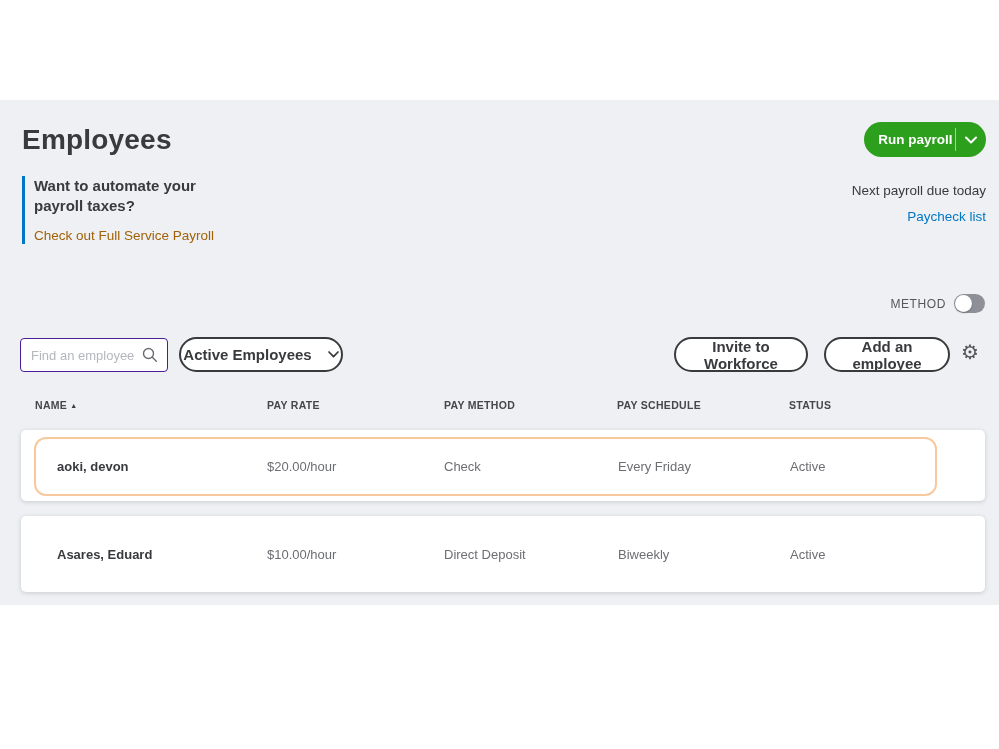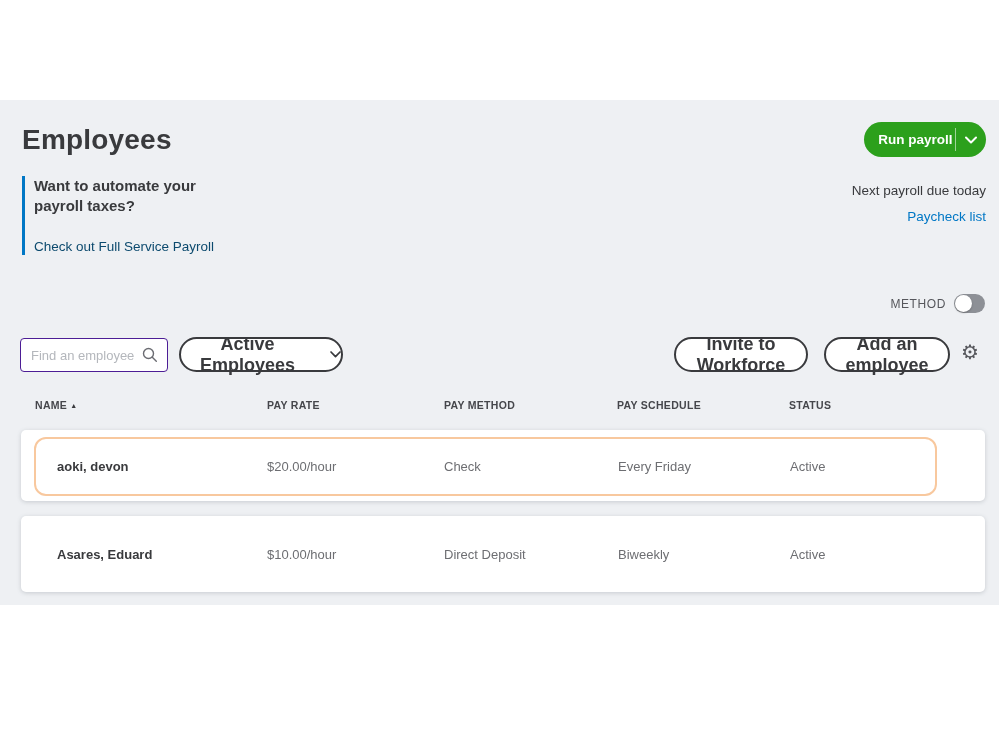--- a/index.html
+++ b/index.html
@@ -4,41 +4,41 @@
 <style>
   * { margin: 0; padding: 0; box-sizing: border-box; }
   html, body { width: 999px; height: 749px; background: #ffffff; font-family: "Liberation Sans", sans-serif; overflow: hidden; }
   .stage { position: relative; width: 999px; height: 749px; background: #ffffff; }
   .content-bg { position: absolute; left: 0; top: 100px; width: 999px; height: 505px; background: #eef0f3; }
 
   .page-title { position: absolute; left: 22px; top: 124px; font-size: 28px; font-weight: 600; color: #393a3d; letter-spacing: 0.2px; }
 
   .callout { position: absolute; left: 22px; top: 176px; width: 232px; border-left: 3px solid #0077c5; padding-left: 9px; }
   .callout-text { font-size: 15px; font-weight: 700; color: #393a3d; line-height: 20px; width: 205px; }
-  .callout-link { display: inline-block; margin-top: 23px; font-size: 13.5px; color: #0c4a6e; text-decoration: none; cursor: pointer; }
+  .callout-link { display: inline-block; margin-top: 12px; font-size: 13.5px; color: #a16207; text-decoration: none; cursor: pointer; }
 
   .run-payroll { position: absolute; left: 864px; top: 122px; width: 122px; height: 35px; background: #2ca01c; border: none; border-radius: 18px; display: flex; align-items: center; cursor: pointer; padding: 0; }
   .run-payroll-label { flex: 1; text-align: center; color: #ffffff; font-size: 13.5px; font-weight: 700; padding-left: 12px; }
   .run-payroll-divider { width: 1px; height: 23px; background: rgba(255,255,255,0.55); }
   .run-payroll-caret { width: 30px; display: flex; align-items: center; justify-content: center; }
 
   .next-payroll { position: absolute; right: 13px; top: 183px; font-size: 13.5px; color: #393a3d; text-align: right; }
   .paycheck-list { position: absolute; right: 13px; top: 209px; font-size: 13.5px; color: #0077c5; text-align: right; text-decoration: none; cursor: pointer; }
 
   .privacy-wrap { position: absolute; right: 14px; top: 294px; display: flex; align-items: center; gap: 8px; }
   .privacy-label { font-size: 12px; color: #56575c; letter-spacing: 0.6px; }
   .toggle { position: relative; width: 31px; height: 19px; background: #8d9096; border-radius: 10px; cursor: pointer; }
   .toggle-knob { position: absolute; left: 1px; top: 1px; width: 17px; height: 17px; background: #ffffff; border-radius: 50%; box-shadow: 0 1px 2px rgba(0,0,0,0.25); }
 
   .search-box { position: absolute; left: 20px; top: 338px; width: 148px; height: 34px; background: #ffffff; border: 1px solid #4c1d95; border-radius: 4px; }
   .search-input { position: absolute; left: 0; top: 0; width: 118px; height: 32px; border: none; outline: none; padding: 0 0 0 10px; font-size: 13px; font-family: "Liberation Sans", sans-serif; color: #393a3d; background: transparent; }
   .search-input::placeholder { color: #b4b7bc; }
   .search-icon { position: absolute; right: 9px; top: 8px; }
 
-  .pill { position: absolute; height: 35px; background: #ffffff; border: 2px solid #393a3d; border-radius: 18px; display: flex; align-items: center; justify-content: center; font-size: 18px; font-weight: 700; color: #393a3d; cursor: pointer; font-family: "Liberation Sans", sans-serif; }
+  .pill { position: absolute; height: 35px; background: #ffffff; border: 2px solid #393a3d; border-radius: 18px; display: flex; align-items: center; justify-content: center; font-size: 15px; font-weight: 700; color: #393a3d; cursor: pointer; font-family: "Liberation Sans", sans-serif; }
   .filter-pill { left: 179px; top: 337px; width: 164px; gap: 16px; }
   .invite-pill { left: 674px; top: 337px; width: 134px; }
   .add-pill { left: 824px; top: 337px; width: 126px; }
 
   .gear { position: absolute; left: 961px; top: 342px; font-size: 20px; color: #56575c; cursor: pointer; line-height: 1; }
 
   .thead { position: absolute; left: 21px; top: 399px; width: 964px; height: 16px; }
   .th { position: absolute; top: 0; font-size: 10.5px; font-weight: 600; color: #45464b; letter-spacing: 0.3px; cursor: pointer; white-space: nowrap; }
   .th-name { left: 14px; } .th-rate { left: 246px; } .th-method { left: 423px; } .th-schedule { left: 596px; } .th-status { left: 768px; }
   .sort-arrow { font-size: 7px; color: #393a3d; vertical-align: 1px; margin-left: 3px; }

